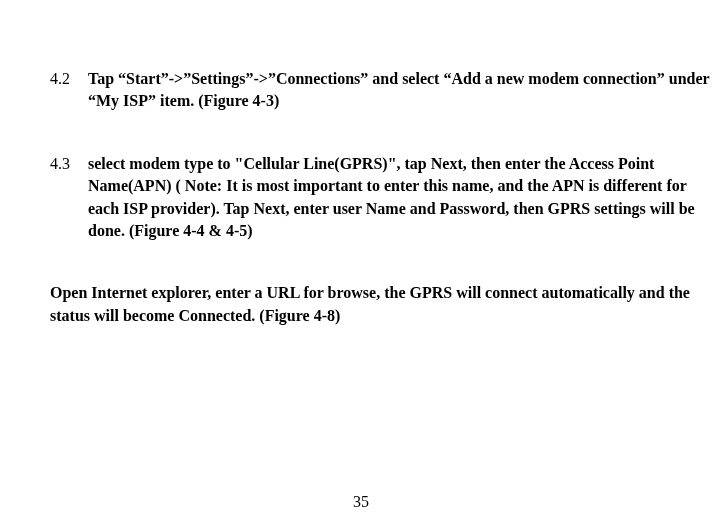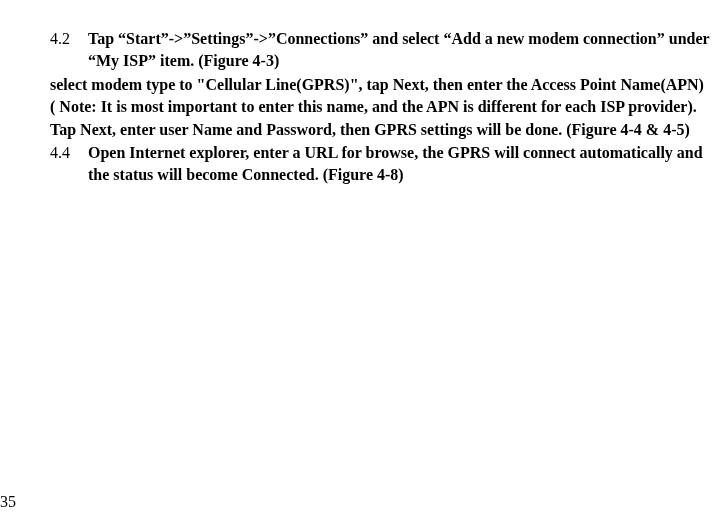--- a/index.html
+++ b/index.html
@@ -17,47 +17,49 @@
       position: relative;
       padding: 28px 10px 0 50px;
     }
     .list {
       padding-right: 0;
     }
     .item {
       display: flex;
       margin-bottom: 1px;
       line-height: 1.4;
+      margin-top: 40px;
     }
     .num {
       min-width: 38px;
       flex-shrink: 0;
     }
     .text {
       flex: 1;
       font-weight: bold;
     }
     .page-number {
       position: absolute;
       bottom: 16px;
       left: 0;
       width: 100%;
+      text-align: center;
       font-size: 16px;
     }
   </style>
 </head>
 <body>
 
 <div class="list">
   <div class="item">
     <div class="num">4.2</div>
     <div class="text"> Tap “Start”-&gt;”Settings”-&gt;”Connections” and select “Add a new modem connection” under “My ISP” item. (Figure 4-3)</div>
   </div>
   <div class="item">
+    <div class="num">4.3</div>
     <div class="text">select modem type to "Cellular Line(GPRS)", tap Next, then enter the Access Point Name(APN) ( Note: It is most important to enter this name, and the APN is different for each ISP provider). Tap   Next, enter user Name and Password, then GPRS settings will be done. (Figure 4-4 &amp; 4-5)</div>
   </div>
   <div class="item">
-    <div class="num">4.4</div>
     <div class="text">Open Internet explorer, enter a URL for browse, the GPRS will connect automatically and the status will become Connected. (Figure 4-8)</div>
   </div>
 </div>
 
 <div class="page-number">35</div>
 
 </body></html>

